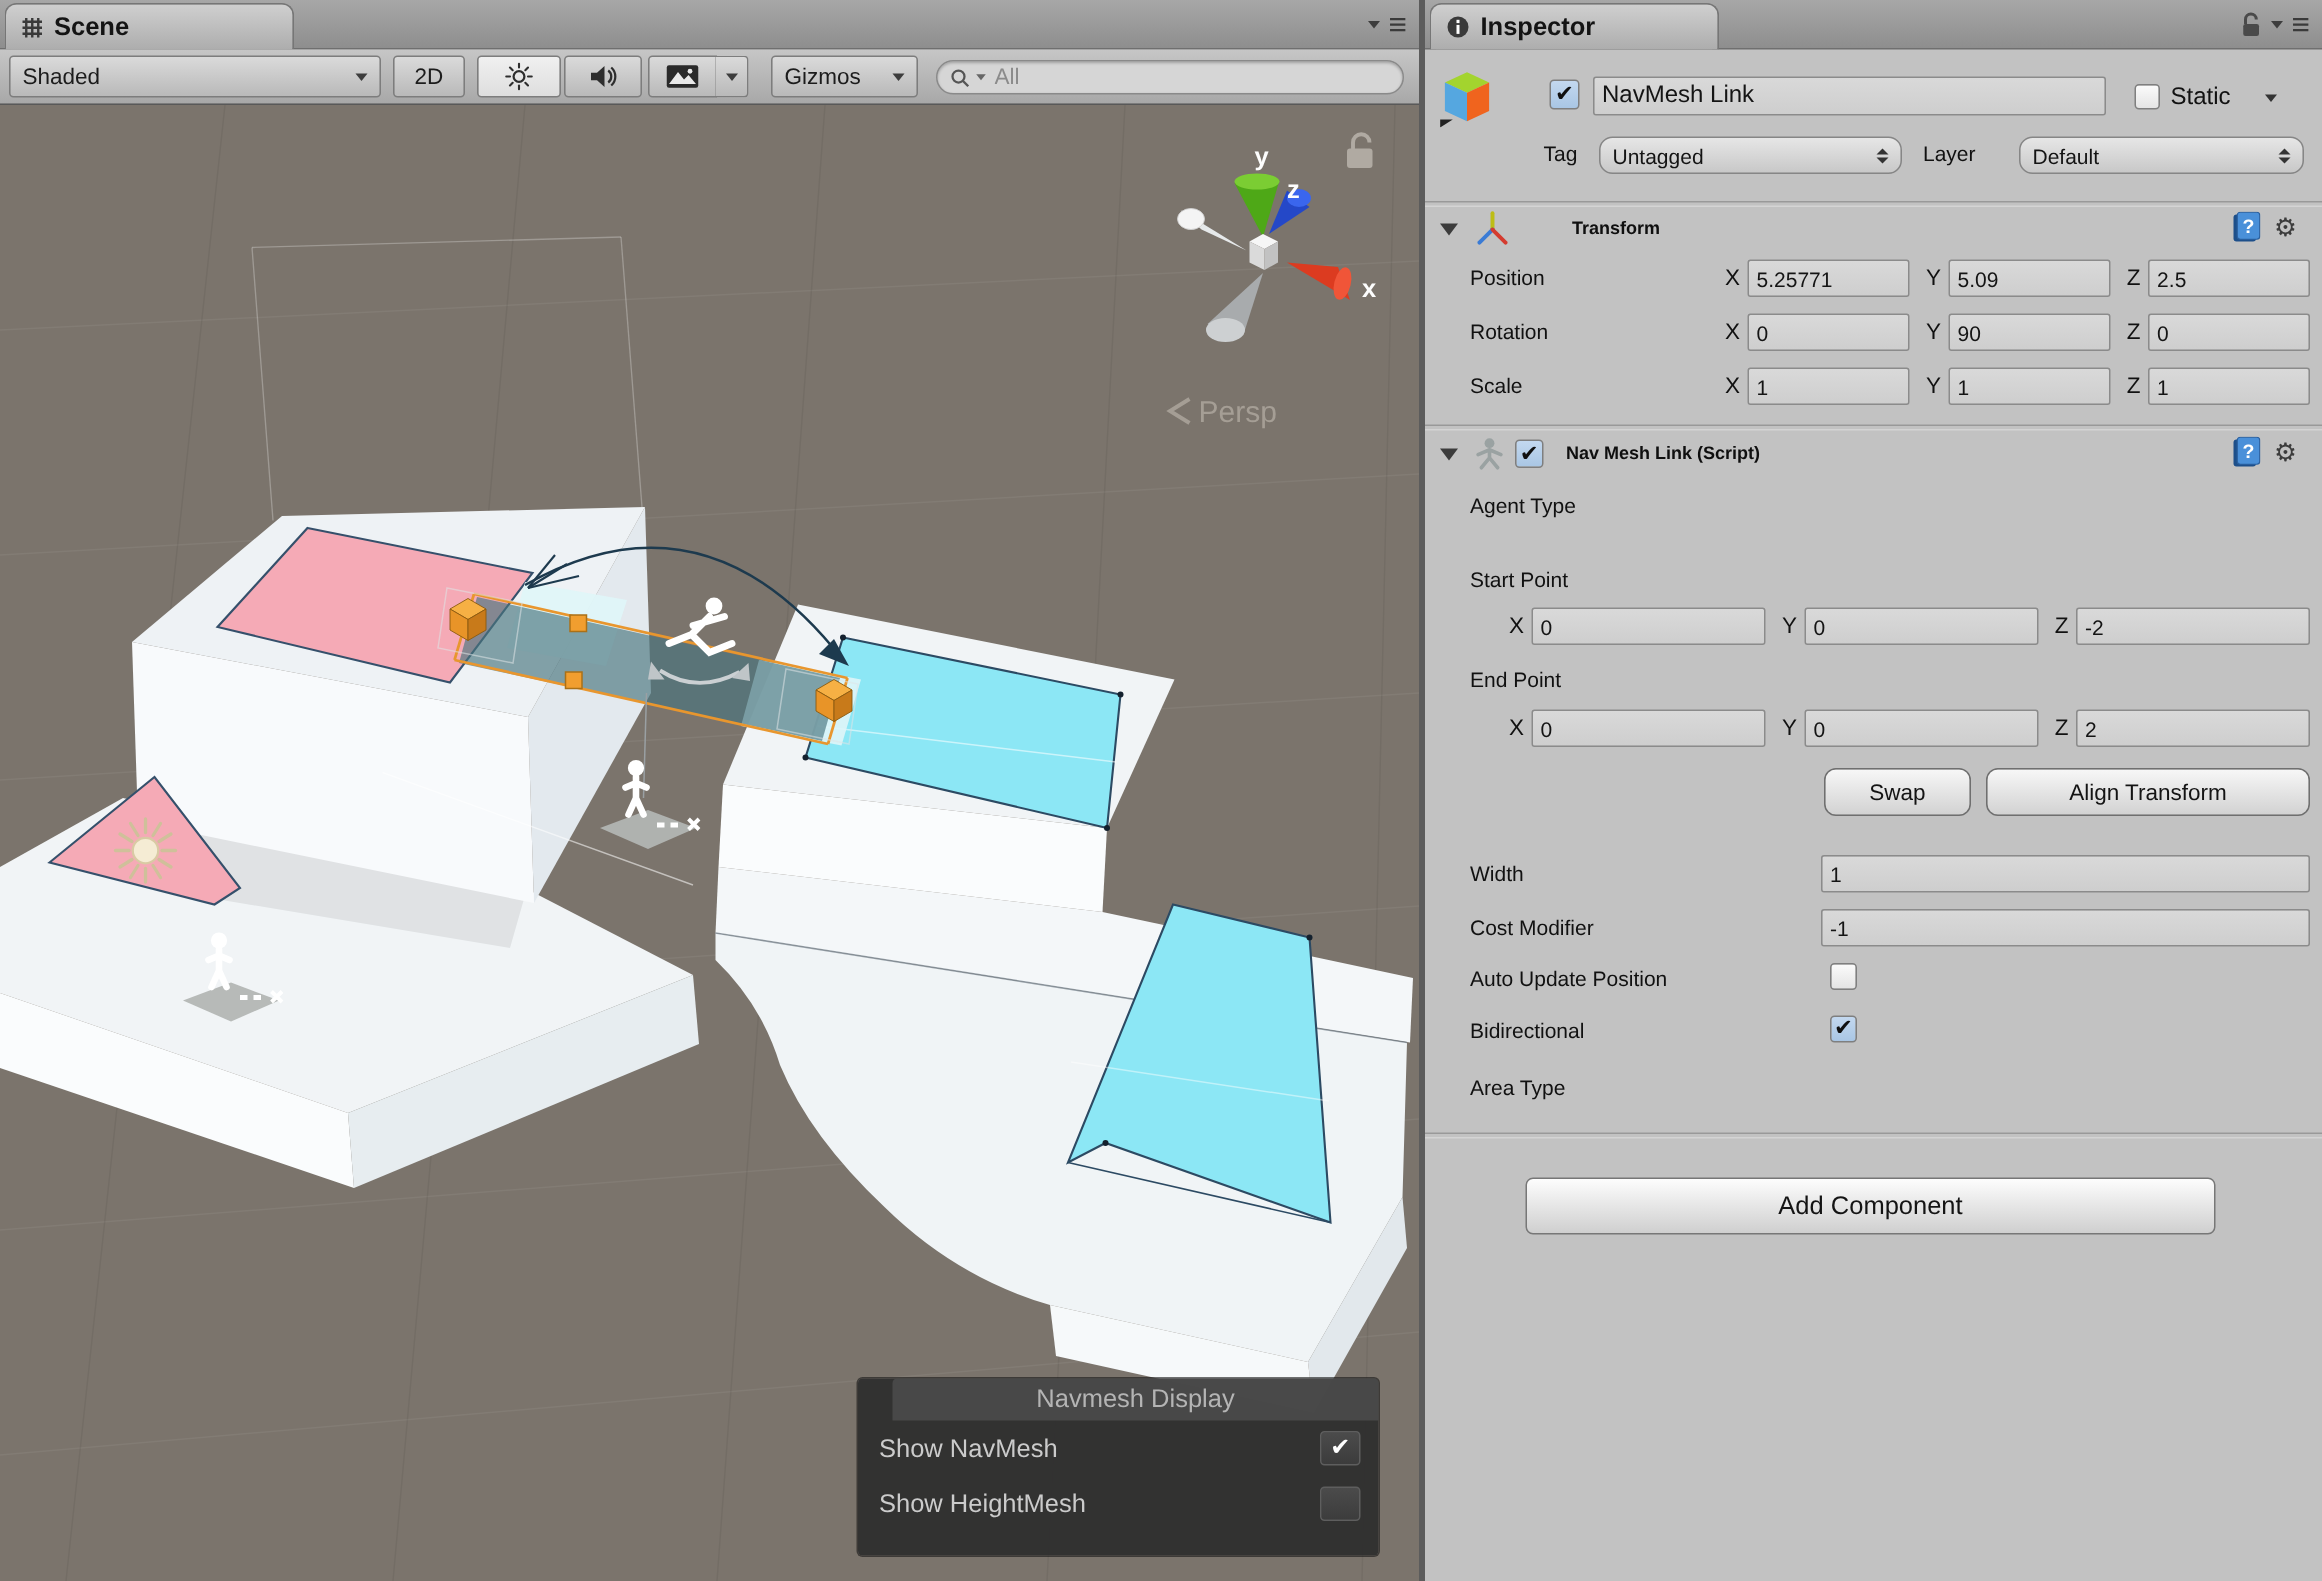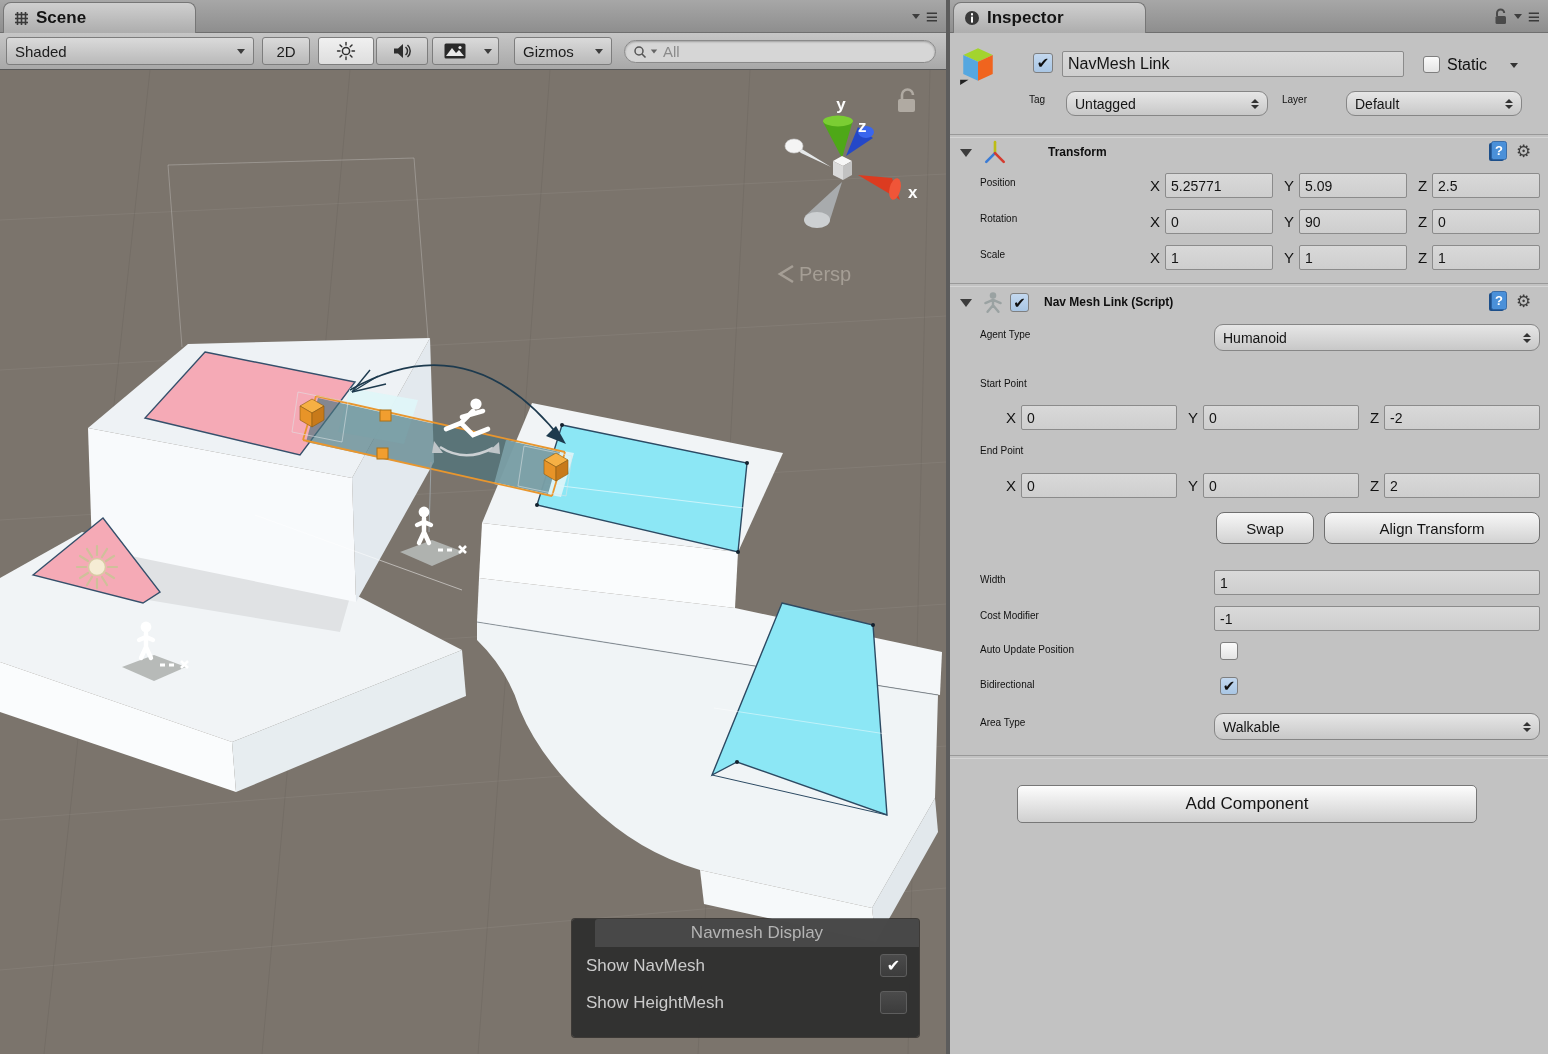--- a/index.html
+++ b/index.html
@@ -48,21 +48,21 @@
     background:linear-gradient(#4b4b4b,#3c3c3c);display:flex;align-items:center;justify-content:center;}
   .ocb .g{display:none;color:#fff;font-size:16px;font-weight:bold;line-height:16px;}
   .ocb.checked .g{display:block;}
 
   
   #vdivider{position:absolute;left:946px;top:0;width:4px;height:1054px;background:#5c5c5c;}
 
   
   #inspector{position:absolute;left:950px;top:0;width:598px;height:1054px;background:#c2c2c2;}
   #insp-body{position:absolute;left:0;top:33px;width:598px;height:1021px;}
-  .ilabel{position:absolute;font-size:10px;color:#111;}
+  .ilabel{position:absolute;font-size:14px;color:#111;}
   .ihead{position:absolute;font-size:12px;font-weight:bold;color:#0f0f0f;}
   .sep{position:absolute;left:0;right:0;height:2px;border-top:1px solid #999;border-bottom:1px solid #d4d4d4;}
   .ufield{background:linear-gradient(#d9d9d9,#cecece);border:1px solid #8b8b8b;border-radius:2px;
     height:25px;box-sizing:border-box;padding:0 5px;font-size:14px;color:#141414;
     font-family:"Liberation Sans",sans-serif;outline:none;}
   .udd{position:absolute;height:25px;border:1px solid #868686;border-radius:9px;
     background:linear-gradient(#e6e6e6,#c8c8c8);display:flex;align-items:center;box-sizing:border-box;
     padding:0 8px;justify-content:space-between;}
   .udd .dlbl{font-size:14px;color:#141414;}
   .dd-arr{display:flex;flex-direction:column;gap:2px;align-items:center;}
@@ -414,21 +414,21 @@
 
       <span class="ilabel" style="left:79px;top:61px;">Tag</span>
       <div class="udd" style="left:116px;top:58px;width:202px;">
         <span class="dlbl">Untagged</span>
         <span class="dd-arr">
             <i class="up"></i>
             <i class="dn"></i>
           </span>
       </div>
       <span class="ilabel" style="left:332px;top:61px;">Layer</span>
-      <div class="udd" style="left:396px;top:58px;width:176px;">
+      <div class="udd" style="left:396px;top:58px;width:190px;">
         <span class="dlbl">Default</span>
         <span class="dd-arr">
             <i class="up"></i>
             <i class="dn"></i>
           </span>
       </div>
 
       <div class="sep" style="top:101px;"></div>
 
       <span class="tri" style="left:10px;top:116px;"></span>
@@ -493,27 +493,20 @@
         </span>
       <span class="ihead" style="left:94px;top:262px;">Nav Mesh Link (Script)</span>
       <svg class="abs helpbook" style="left:538px;top:258px;" width="19" height="21" viewBox="0 0 19 21">
         <rect x="1" y="2" width="15" height="18" rx="2" fill="#1d4f8a"></rect>
         <rect x="3.5" y="0.5" width="15" height="18" rx="2" fill="#4a90d9" stroke="#2a5f9e" stroke-width="0.8"></rect>
         <text x="11" y="14" font-size="13" font-weight="bold" fill="#fff" text-anchor="middle">?</text>
       </svg>
       <span class="gear abs" style="left:566px;top:260px;">⚙</span>
 
       <span class="ilabel" style="left:30px;top:296px;">Agent Type</span>
-      <div class="udd" style="left:264px;top:291px;width:326px;height:27px;">
-        <span class="dlbl">Humanoid</span>
-        <span class="dd-arr">
-            <i class="up"></i>
-            <i class="dn"></i>
-          </span>
-      </div>
 
       <span class="ilabel" style="left:30px;top:345px;">Start Point</span>
       <div class="axisrow" style="top:372px;">
         <div class="axes" style="left:56px;">
           <span class="ax">X</span>
           <input class="ufield" value="0" style="">
           <span class="ax">Y</span>
           <input class="ufield" value="0" style="">
           <span class="ax">Z</span>
           <input class="ufield" value="-2" style="">
@@ -545,27 +538,20 @@
 
       <span class="ilabel" style="left:30px;top:611px;">Auto Update Position</span>
       <span class="ucb" style="left:270px;top:609px;"></span>
 
       <span class="ilabel" style="left:30px;top:646px;">Bidirectional</span>
       <span class="ucb checked" style="left:270px;top:644px;">
           <span class="g">✔</span>
         </span>
 
       <span class="ilabel" style="left:30px;top:684px;">Area Type</span>
-      <div class="udd" style="left:264px;top:680px;width:326px;height:27px;">
-        <span class="dlbl">Walkable</span>
-        <span class="dd-arr">
-            <i class="up"></i>
-            <i class="dn"></i>
-          </span>
-      </div>
 
       <div class="sep" style="top:722px;"></div>
 
       <div class="ubtn" id="add-comp">
         <span>Add Component</span>
       </div>
     </div>
   </div>
 </div>
 

